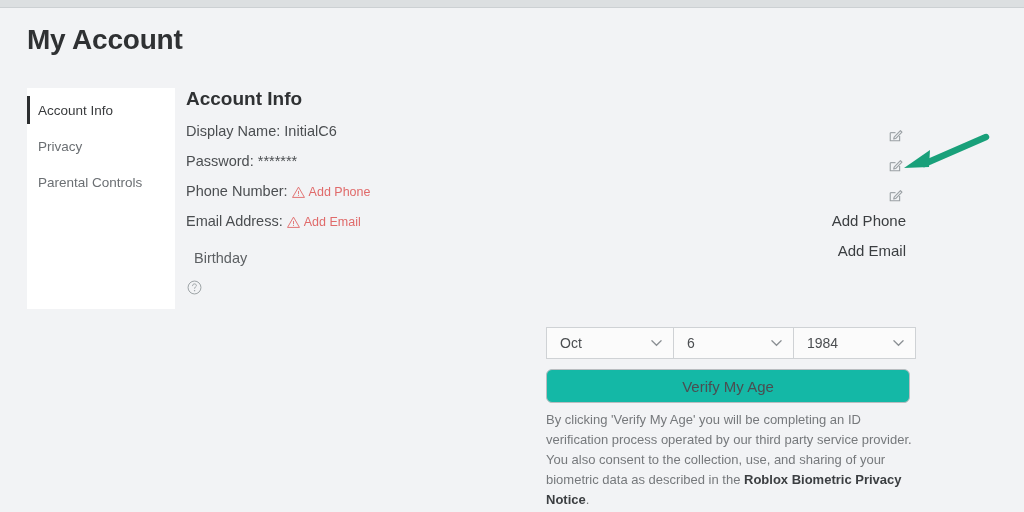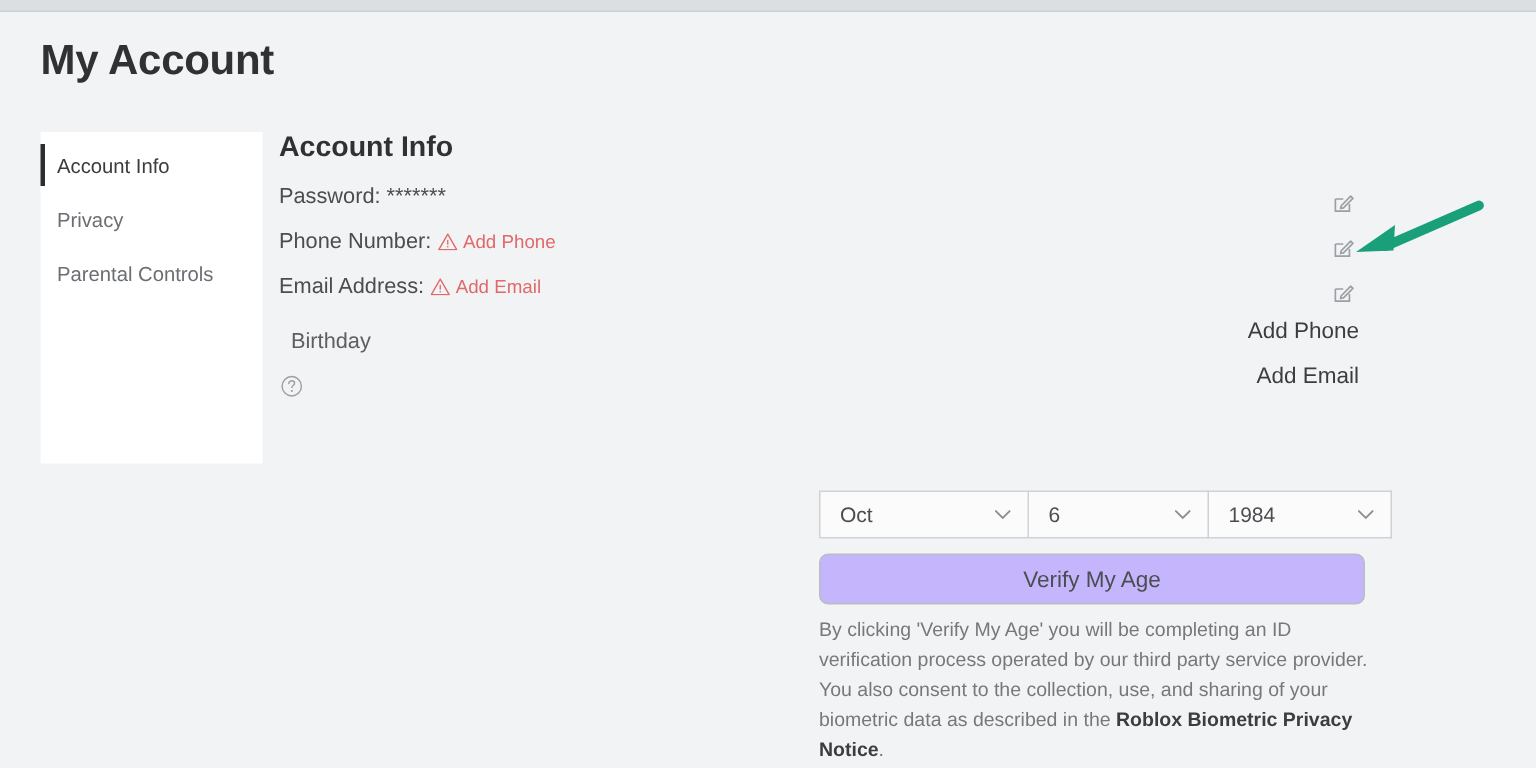--- a/index.html
+++ b/index.html
@@ -131,39 +131,39 @@
     height: 32px;
     background: #fbfbfb;
     border: 1px solid #cfd2d5;
     display: flex;
     align-items: center;
     padding-left: 13px;
     font-size: 14px;
     color: #4b4e51;
   }
   .bday-select + .bday-select { border-left: none; }
-  #bday-month { width: 140px; }
+  #bday-month { width: 128px; }
   #bday-day { width: 120px; }
   #bday-year { width: 122px; }
   .chev {
     position: absolute;
     right: 11px;
     top: 50%;
     transform: translateY(-50%);
     width: 11px;
     height: 8px;
     color: #8b9094;
   }
   .verify-btn {
     position: absolute;
     left: 546px;
     top: 369px;
     width: 364px;
     height: 34px;
-    background: #c4b5fd;
+    background: #14b8a6;
     border: 1px solid #b9bdc0;
     border-radius: 6px;
     font-size: 15px;
     color: #4b4e51;
     font-family: "Liberation Sans", sans-serif;
     cursor: pointer;
   }
   .disclaimer {
     position: absolute;
     left: 546px;
@@ -201,20 +201,24 @@
   </div>
   <div class="side-item">
     <span>Parental Controls</span>
   </div>
 </div>
 
 <div class="main">
 
   <h2 class="section-title">Account Info</h2>
 
+  <div class="info-row">
+    <span>Display Name:</span>
+    <span>InitialC6</span>
+  </div>
 
 
   <div class="info-row">
     <span>Password:</span>
     <span>*******</span>
   </div>
 
   <div class="info-row">
     <span>Phone Number:</span>
     <span class="warn-link">

